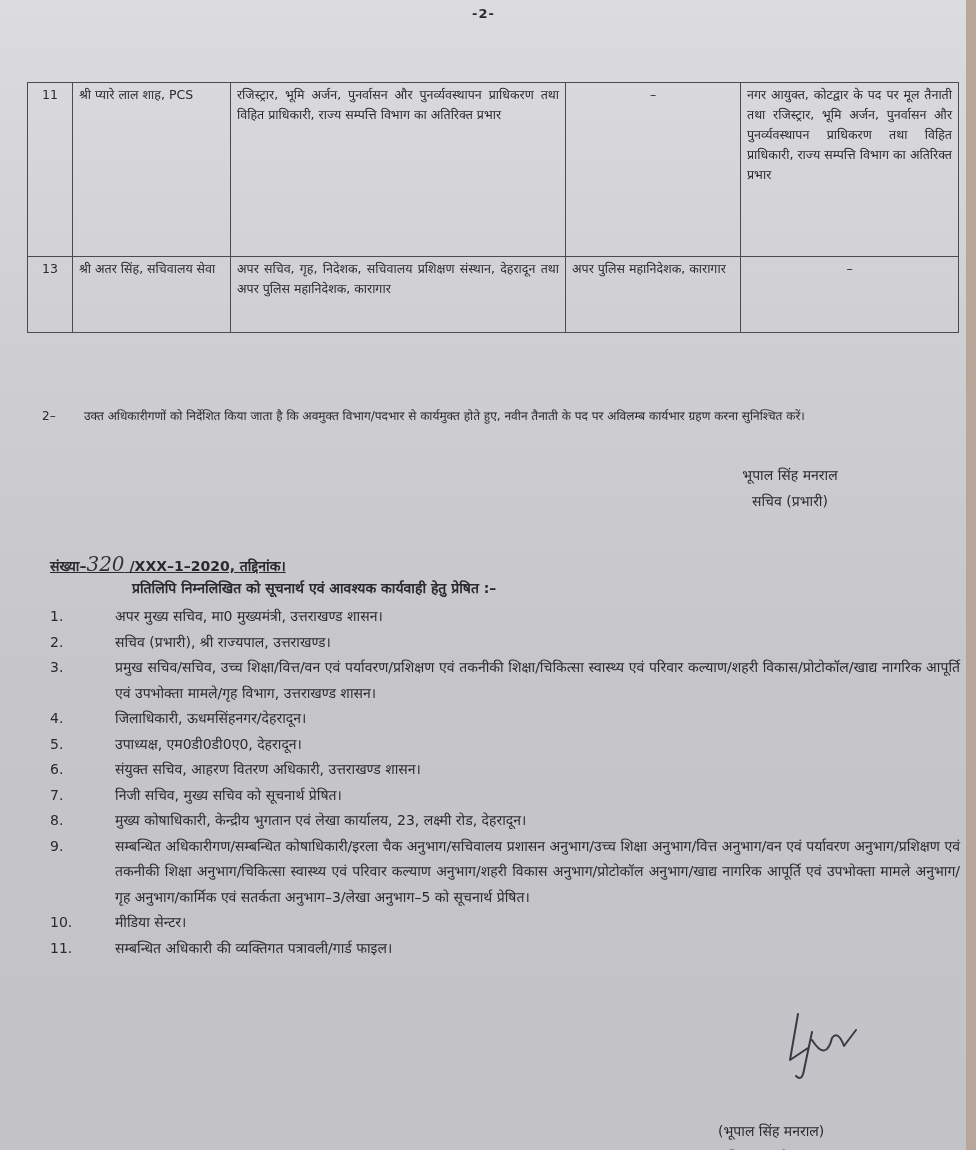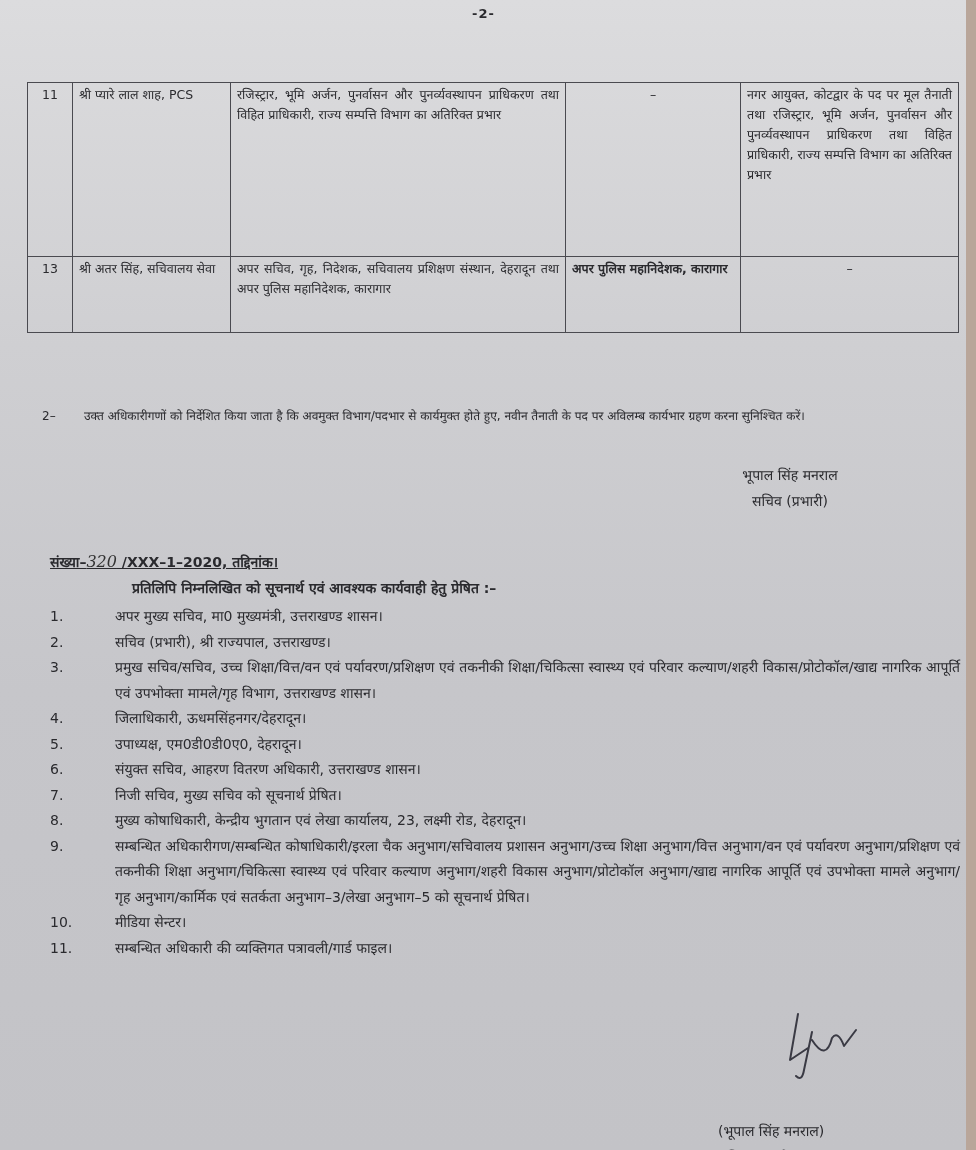--- a/index.html
+++ b/index.html
@@ -28,21 +28,21 @@
   td.newpost{width:205px;}
   .justify{text-align:justify;}
   .para{
     position:absolute;left:42px;top:372px;width:900px;font-size:12px;line-height:26px;margin-top:31px;
   }
   .para .num{display:inline-block;width:42px;}
   .sig1{position:absolute;left:710px;top:462px;width:160px;text-align:center;font-size:14px;line-height:26px;}
   .ref{
     position:absolute;left:50px;top:552px;font-size:14px;text-decoration:underline;font-weight:bold;
   }
-  .ref .hand{font-family:"DejaVu Serif", serif;font-style:italic;font-size:16px;font-weight:normal;color:#333;text-align:right;}
+  .ref .hand{font-family:"DejaVu Serif", serif;font-style:italic;font-size:20px;font-weight:normal;color:#333;text-align:right;}
   .copyhead{position:absolute;left:132px;top:578px;font-size:14px;font-weight:bold;}
   ol.dist{
     position:absolute;left:50px;top:604px;width:910px;margin:0;padding:0;list-style:none;
     font-size:14px;line-height:25.5px;
   }
   ol.dist li{display:flex;}
   ol.dist li .n{width:65px;flex:0 0 65px;}
   ol.dist li .t{flex:1;text-align:justify;}
   .signature{position:absolute;left:768px;top:1010px;width:110px;height:75px;}
   .sig2{position:absolute;left:718px;top:1078px;width:170px;text-align:left;font-size:14px;line-height:26px;margin-top:40px;}
@@ -60,21 +60,21 @@
       <td class="sno">11</td>
       <td class="name">श्री प्यारे लाल शाह, PCS</td>
       <td class="cur justify">रजिस्ट्रार, भूमि अर्जन, पुनर्वासन और पुनर्व्यवस्थापन प्राधिकरण तथा विहित प्राधिकारी, राज्य सम्पत्ति विभाग का अतिरिक्त प्रभार</td>
       <td class="extra">–</td>
       <td class="newpost justify">नगर आयुक्त, कोटद्वार के पद पर मूल तैनाती तथा रजिस्ट्रार, भूमि अर्जन, पुनर्वासन और पुनर्व्यवस्थापन प्राधिकरण तथा विहित प्राधिकारी, राज्य सम्पत्ति विभाग का अतिरिक्त प्रभार</td>
     </tr>
     <tr style="height:76px;">
       <td class="sno">13</td>
       <td class="name">श्री अतर सिंह, सचिवालय सेवा</td>
       <td class="cur justify">अपर सचिव, गृह, निदेशक, सचिवालय प्रशिक्षण संस्थान, देहरादून तथा अपर पुलिस महानिदेशक, कारागार</td>
-      <td class="justify" style="text-align:justify;font-weight:bold;">अपर पुलिस महानिदेशक, कारागार</td>
+      <td class="justify" style="text-align:justify;">अपर पुलिस महानिदेशक, कारागार</td>
       <td class="extra">–</td>
     </tr>
   </tbody>
     </table>
 
   <div class="para">
     <span class="num">2–</span><span>उक्त अधिकारीगणों को निर्देशित किया जाता है कि अवमुक्त विभाग/पदभार से कार्यमुक्त होते हुए, नवीन तैनाती के पद पर अविलम्ब कार्यभार ग्रहण करना सुनिश्चित करें।</span>
   </div>
 
   <div class="sig1">

